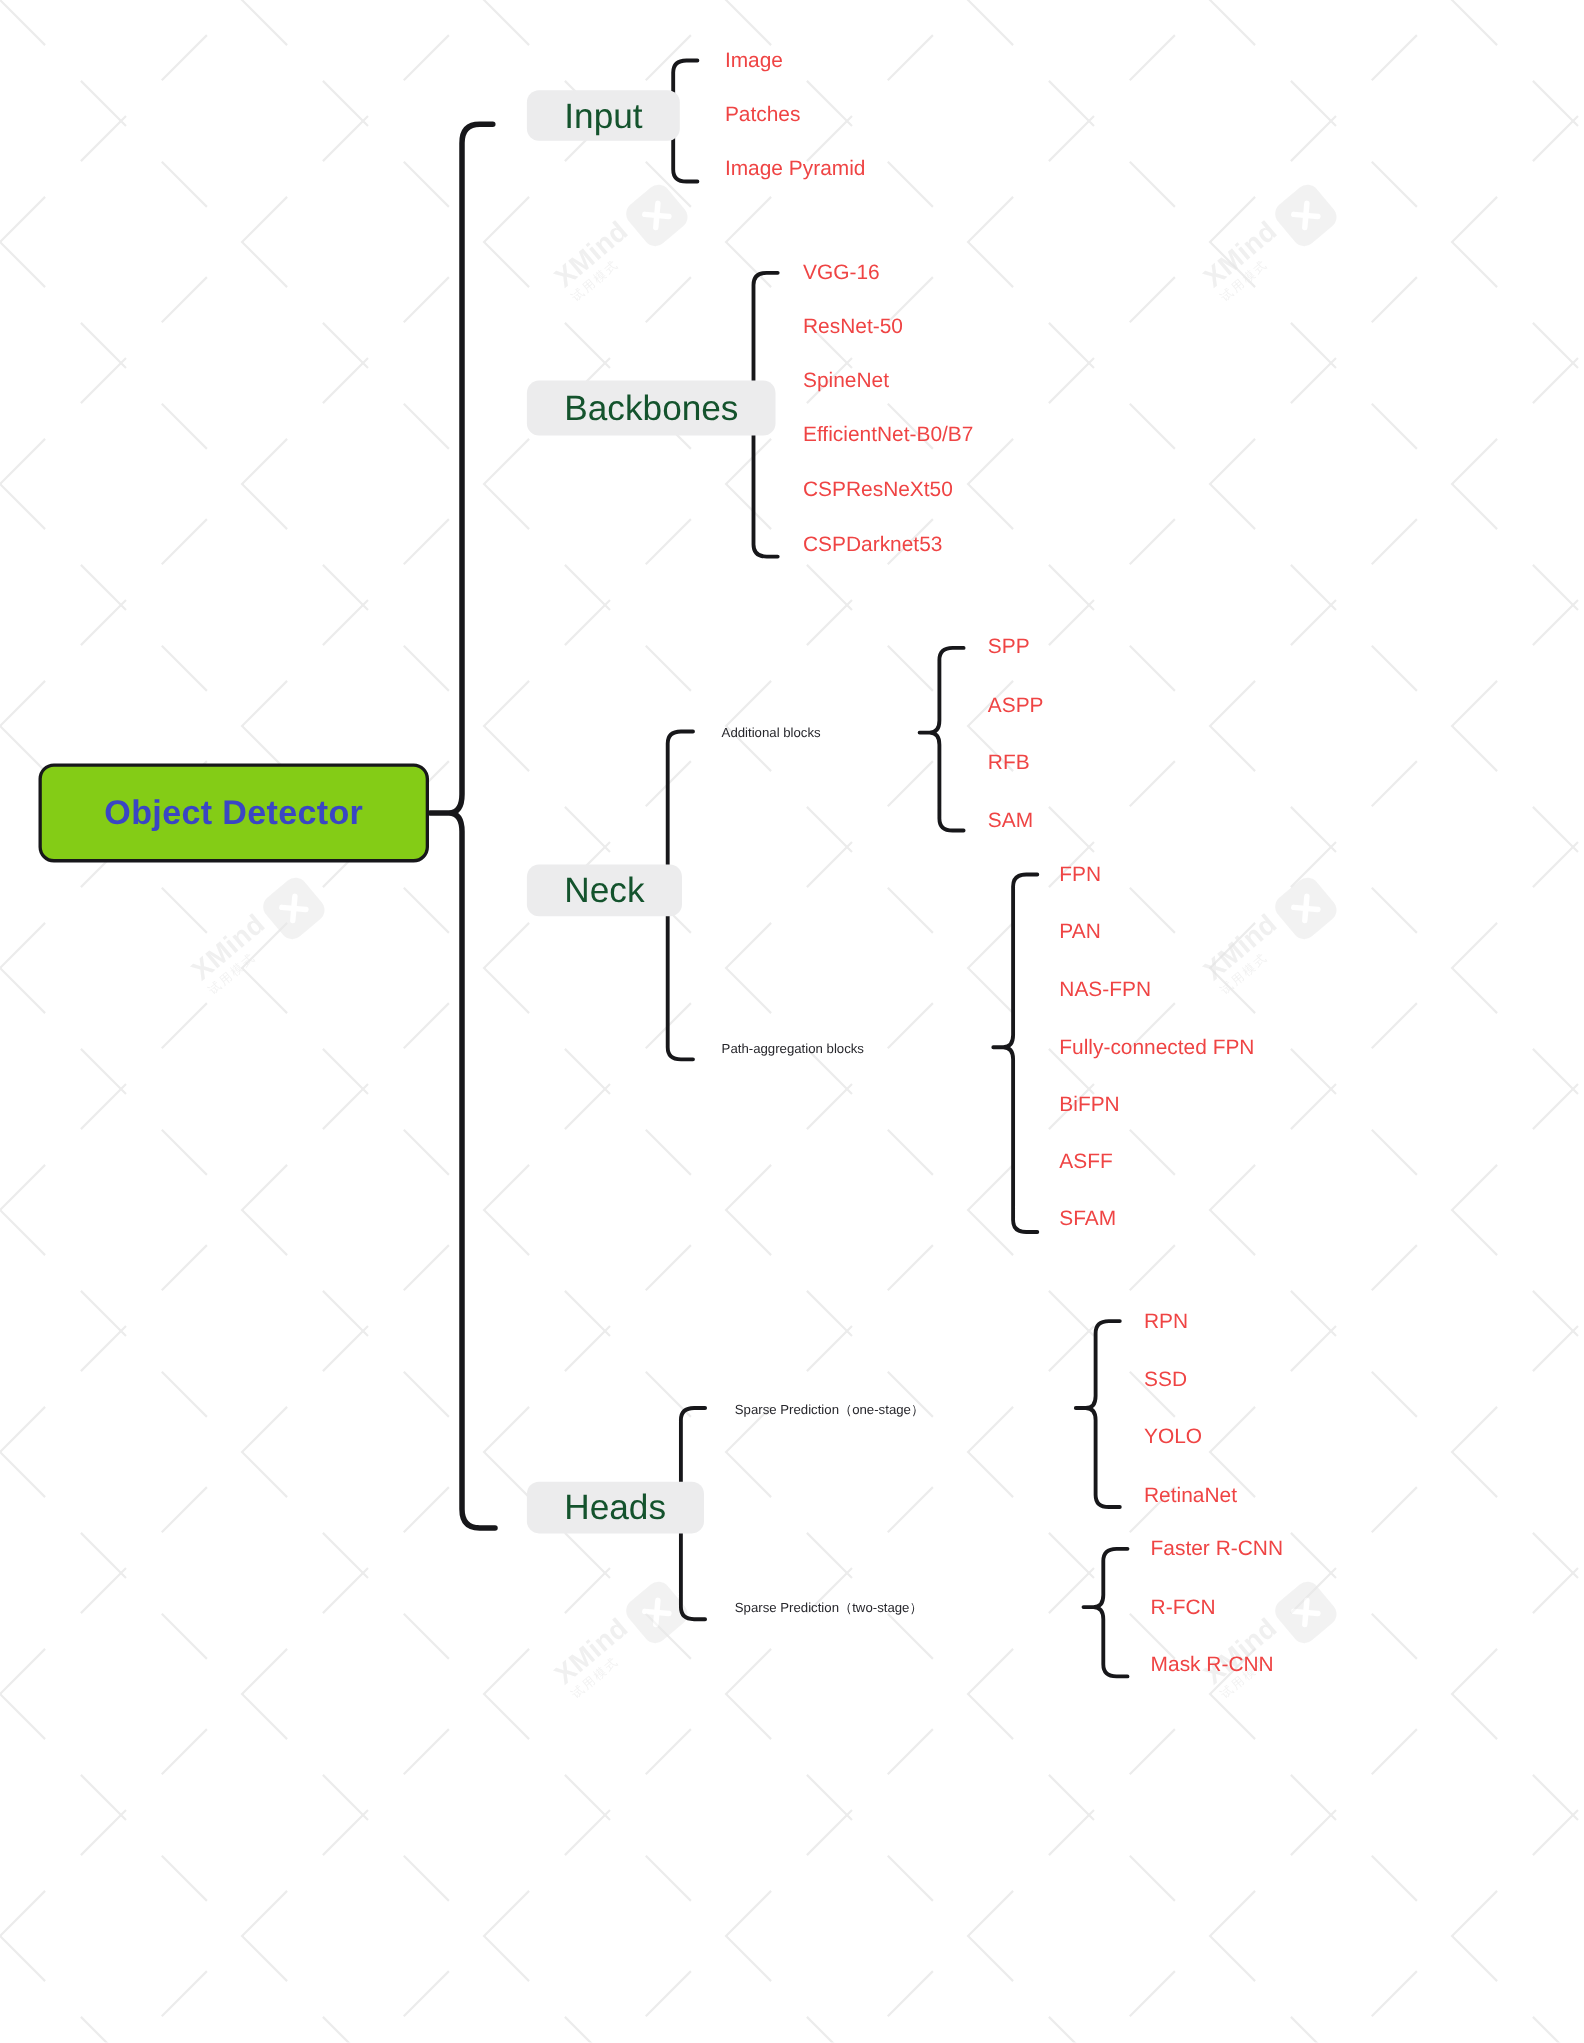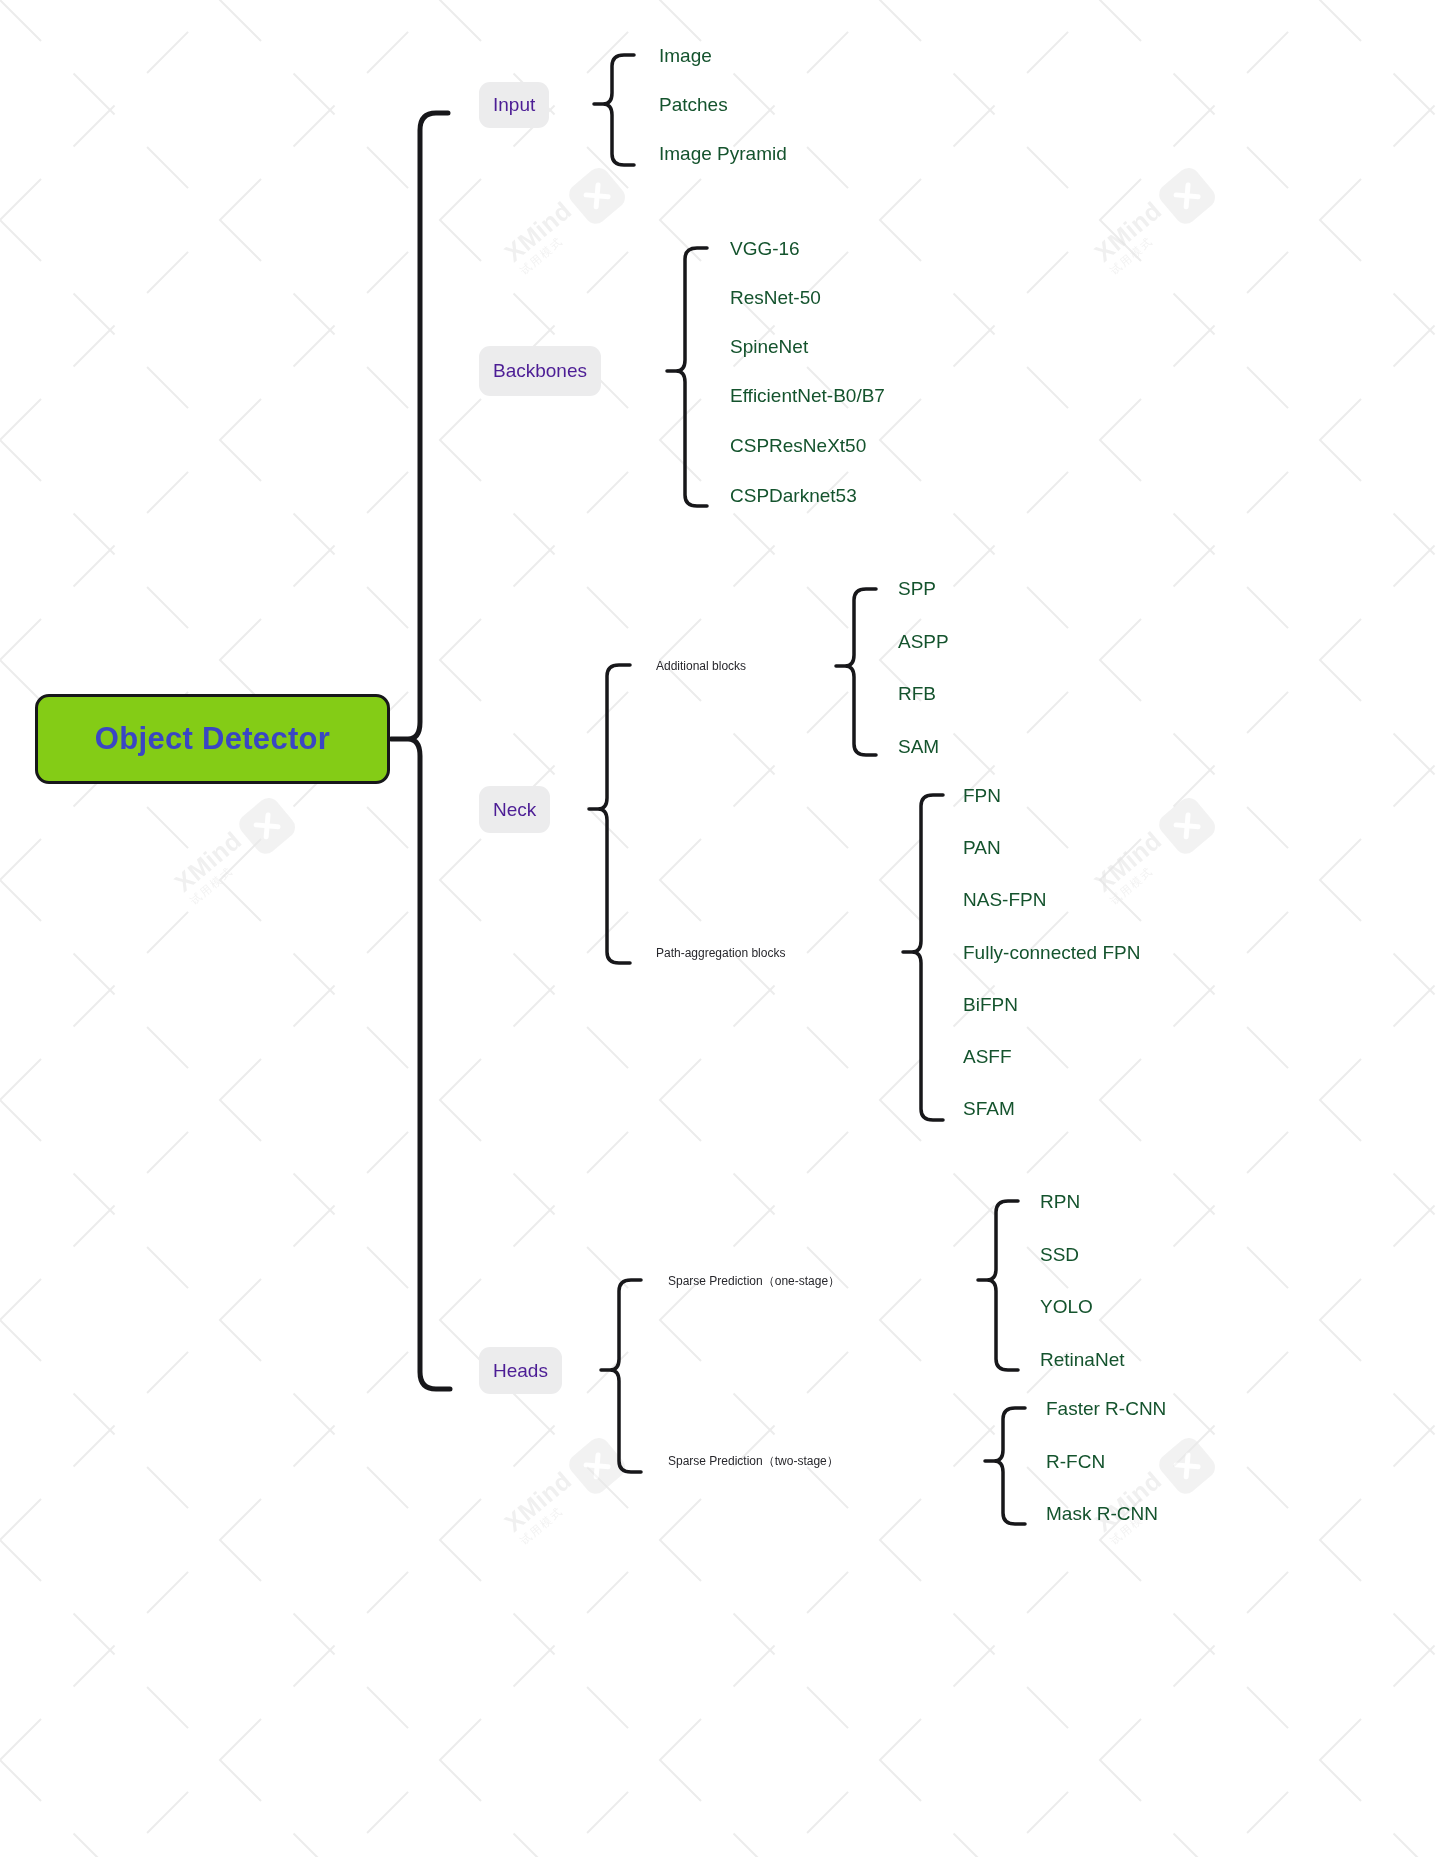--- a/index.html
+++ b/index.html
@@ -103,42 +103,42 @@
     display: flex;
     align-items: center;
     justify-content: center;
     box-sizing: border-box;
   }
 
   
   .chip-node {
     background: #ececed;
     border-radius: 11px;
-    font-size: 19px;
+    font-size: 32px;
     font-weight: 400;
-    color: #4c1d95;
+    color: #14532d;
     display: flex;
     align-items: center;
     justify-content: center;
     box-sizing: border-box;
-    padding: 0 14px;
+    padding: 0 34px;
   }
 
   
   .plain-node {
     font-size: 12px;
     color: #27272c;
     display: flex;
     align-items: center;
   }
 
   
   .leaf-node {
     font-size: 19px;
-    color: #14532d;
+    color: #ef4444;
     display: flex;
     align-items: center;
   }
 </style>
 </head>
 <body>
 
 <svg id="bg-lattice" width="1440" height="1857" viewBox="0 0 1440 1857" aria-hidden="true">
   <defs>
     <pattern id="lat" width="220" height="220" patternUnits="userSpaceOnUse">

